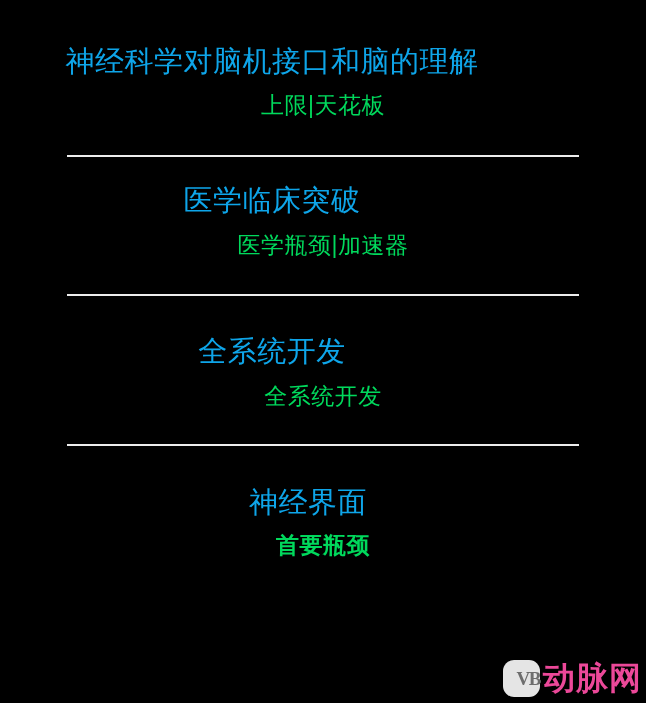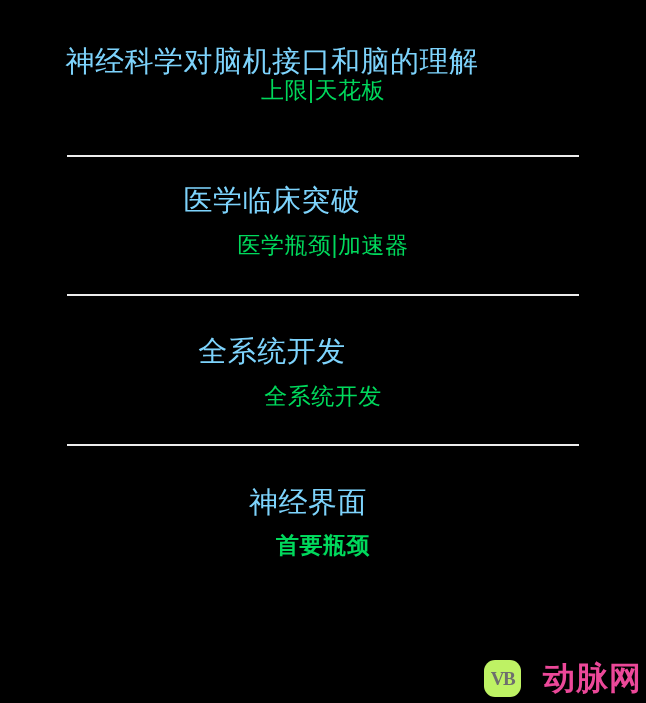--- a/index.html
+++ b/index.html
@@ -13,21 +13,21 @@
     height: 703px;
     background: #000000;
     overflow: hidden;
     font-family: "Liberation Sans", "DejaVu Sans", sans-serif;
   }
   .section-title {
     position: absolute;
     left: 0;
     width: 544px;
     text-align: center;
-    color: #7dd3fc;
+    color: #0ea5e9;
     font-size: 29px;
     font-weight: 500;
     line-height: 30px;
     letter-spacing: 0.5px;
   }
   .section-subtitle {
     position: absolute;
     left: 0;
     width: 646px;
     text-align: center;
@@ -38,21 +38,21 @@
     letter-spacing: 0.5px;
   }
   .divider {
     position: absolute;
     left: 67px;
     width: 512px;
     height: 2px;
     background: #ededed;
   }
   .t1 { top: 46px; }
-  .s1 { top: 78px; text-align: center; }
+  .s1 { top: 93px; text-align: center; }
   .d1 { top: 155px; }
   .t2 { top: 185px; }
   .s2 { top: 233px; }
   .d2 { top: 294px; }
   .t3 { top: 336px; }
   .s3 { top: 384px; }
   .d3 { top: 444px; }
   .t4 { top: 487px; padding-left: 36px; }
   .s4 { top: 533px; font-weight: bold; }
 
@@ -60,25 +60,25 @@
     position: absolute;
     right: 4px;
     bottom: 6px;
     display: flex;
     align-items: center;
   }
   .brand-icon {
     width: 37px;
     height: 37px;
     border-radius: 11px;
-    background: #bef264;
+    background: #e5e5e5;
     display: flex;
     align-items: center;
-    justify-content: center;
-    margin-right: 22px;
+    justify-content: flex-end;
+    margin-right: 3px;
   }
   .brand-icon span {
     color: #6e6e6e;
     font-size: 19px;
     font-weight: 700;
     letter-spacing: -1.5px;
     line-height: 1;
     font-family: "Liberation Serif", serif;
   }
   .brand-name {

